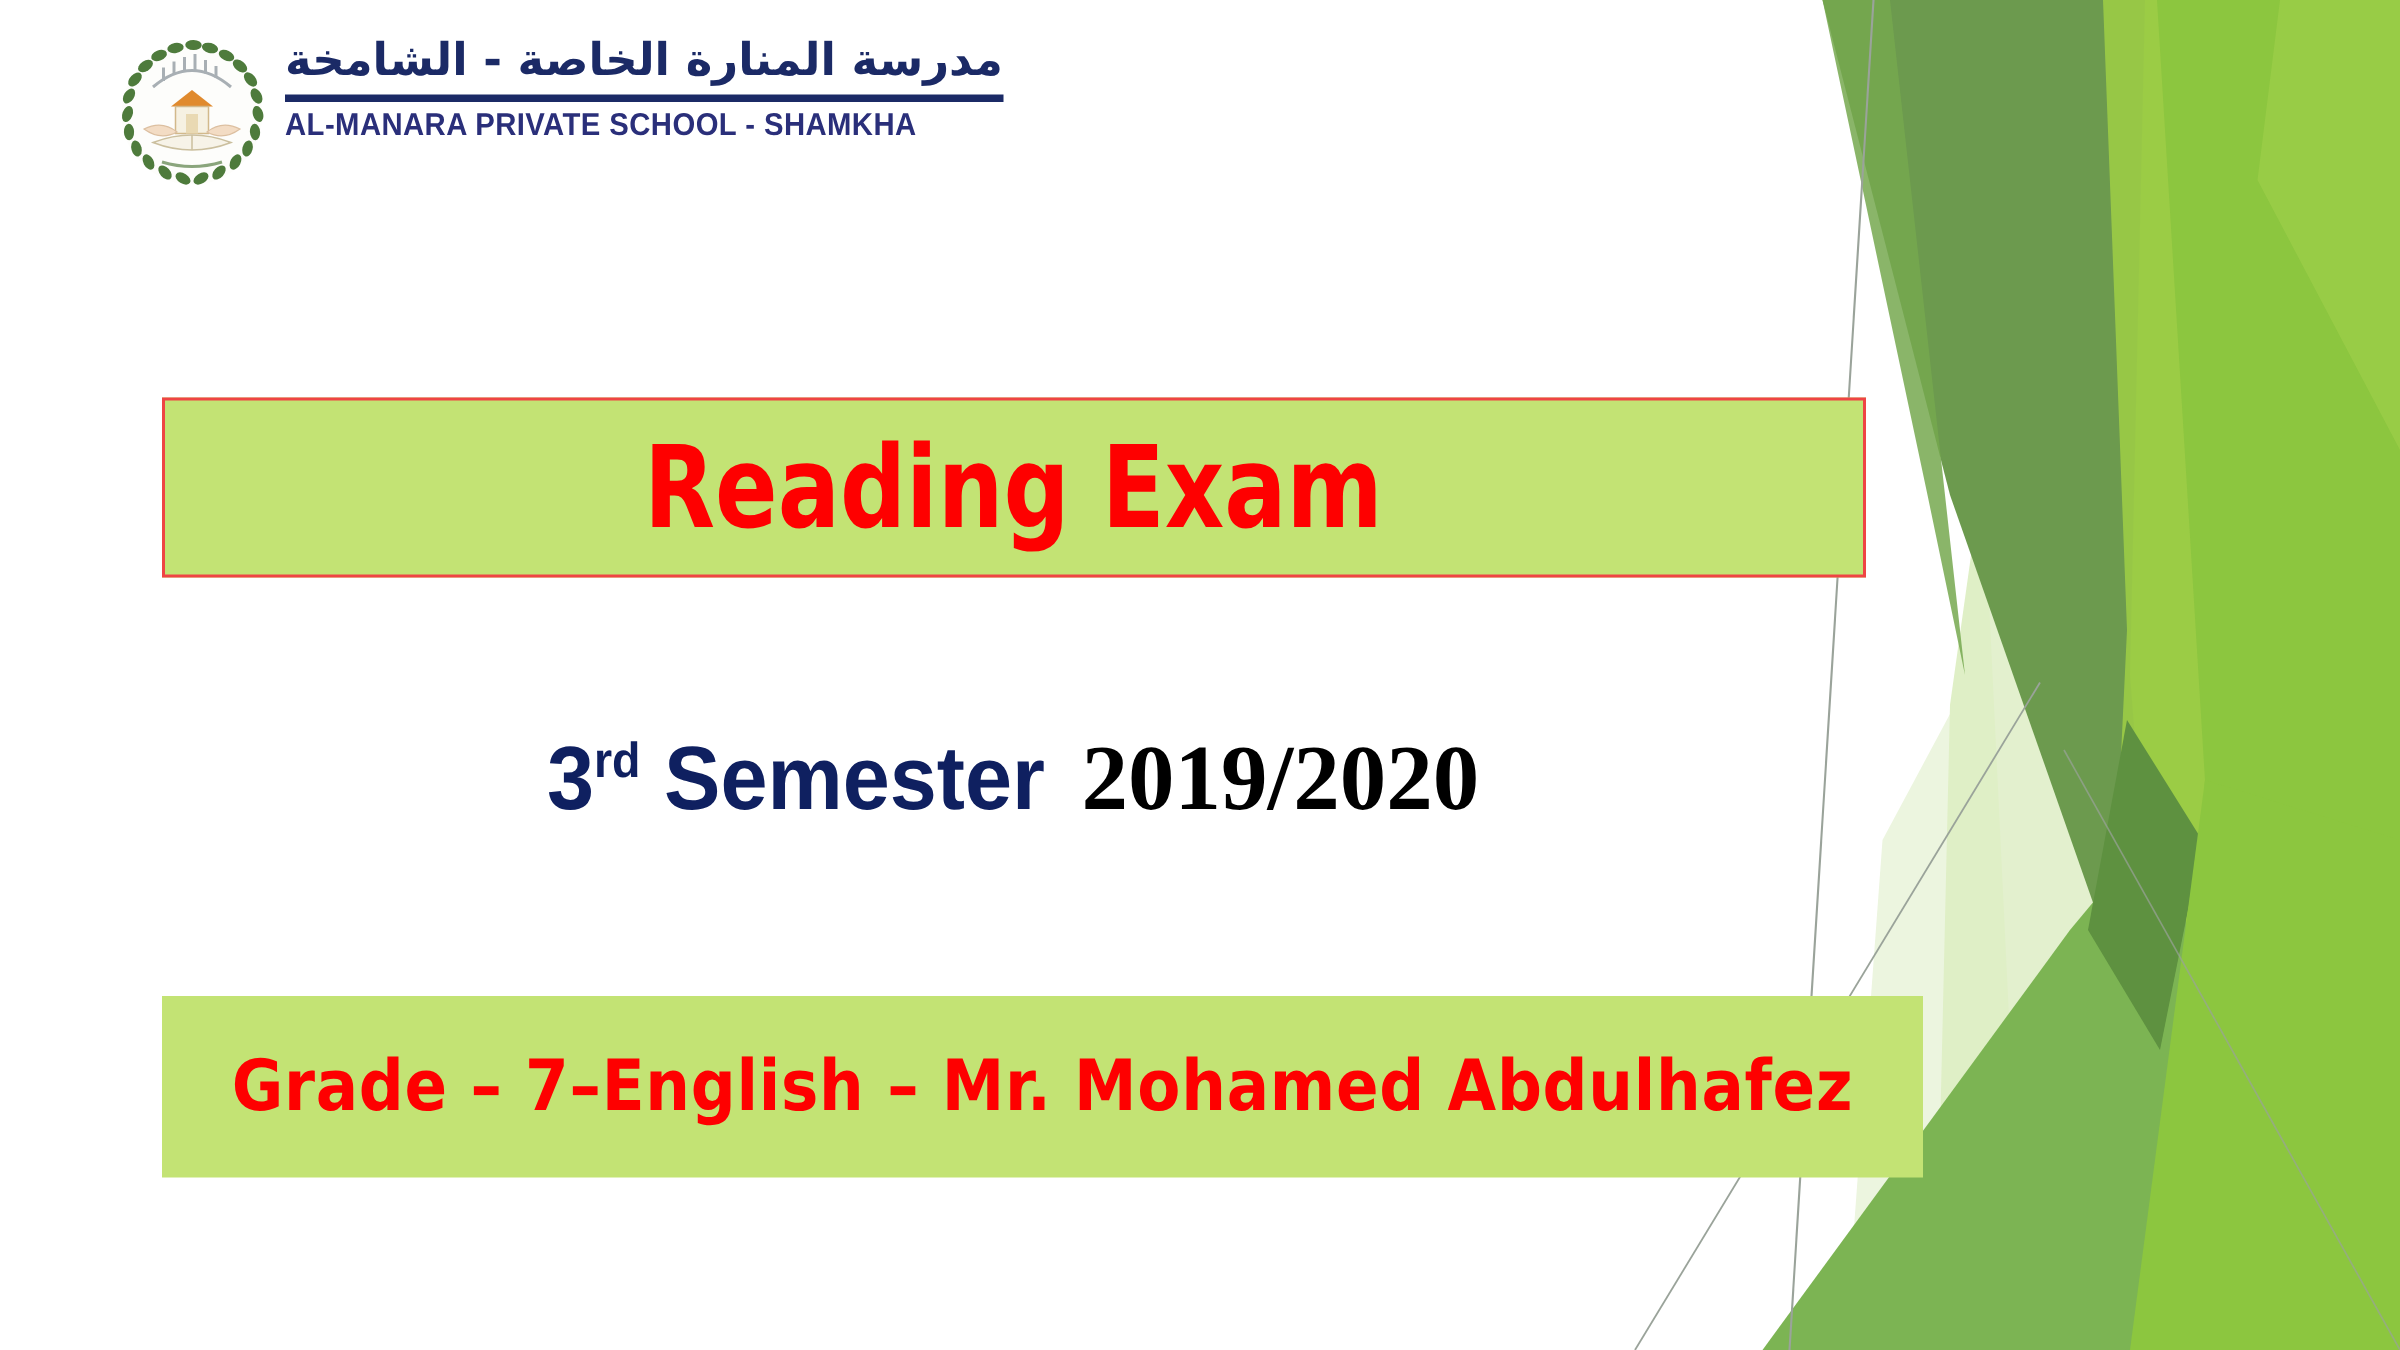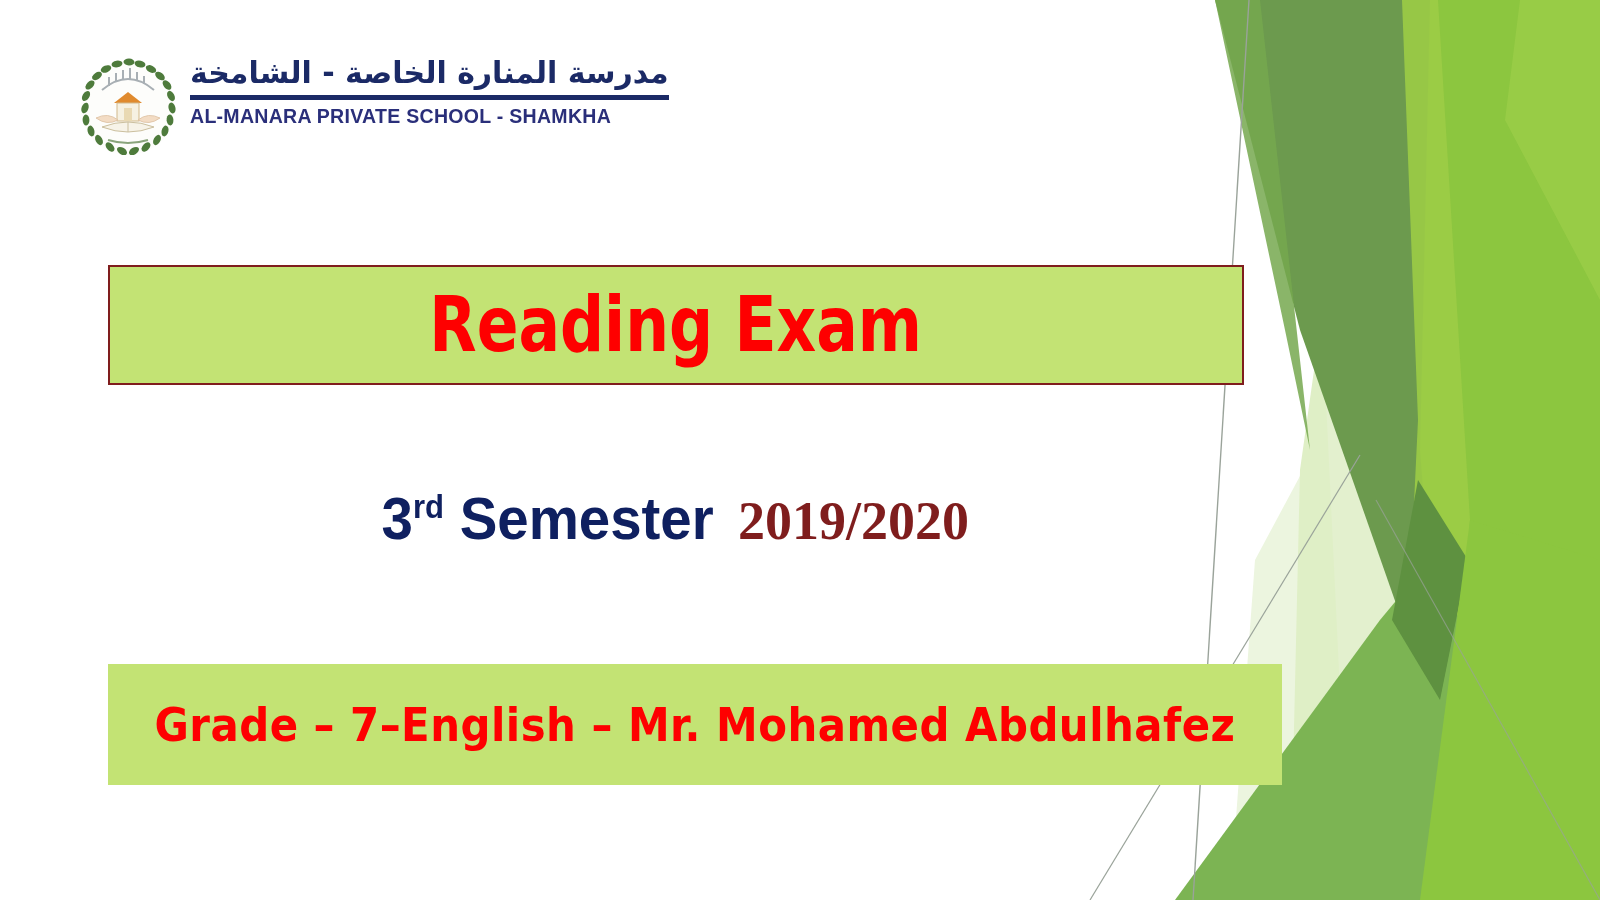--- a/index.html
+++ b/index.html
@@ -34,21 +34,20 @@
   
   #logo {
     position: absolute;
     left: 72px;
     top: 18px;
     width: 470px;
     height: 112px;
     z-index: 5;
     display: flex;
     align-items: flex-start;
-    margin-top: 32px;
   }
   #logo-mark {
     width: 112px;
     height: 112px;
     flex: 0 0 112px;
   }
   #logo-text {
     flex: 1 1 auto;
     padding-left: 6px;
     padding-top: 4px;
@@ -92,21 +91,21 @@
     align-items: center;
     justify-content: center;
     box-sizing: border-box;
   }
   #title-banner {
     left: 108px;
     top: 265px;
     width: 1136px;
     height: 120px;
     background: #c3e374;
-    border: 2px solid #7f1d1d;
+    border: 2px solid #ef4444;
   }
   #title-text {
     font-family: "Liberation Sans Narrow", "DejaVu Sans Condensed", "Liberation Sans", sans-serif;
     font-weight: bold;
     font-size: 76px;
     line-height: 80px;
     color: #fe0000;
     letter-spacing: 0px;
     transform: scaleX(0.90);
     white-space: nowrap;
@@ -131,22 +130,22 @@
     display: inline-block;
   }
   .sub-a sup {
     font-size: 0.55em;
     vertical-align: super;
     line-height: 0;
   }
   .sub-b {
     font-family: "Liberation Serif", "DejaVu Serif", serif;
     font-weight: bold;
-    font-size: 54px;
-    color: #7f1d1d;
+    font-size: 62px;
+    color: #000000;
     display: inline-block;
     padding-left: 14px;
   }
 
   #footer-banner {
     left: 108px;
     top: 664px;
     width: 1174px;
     height: 121px;
     background: #c3e374;

